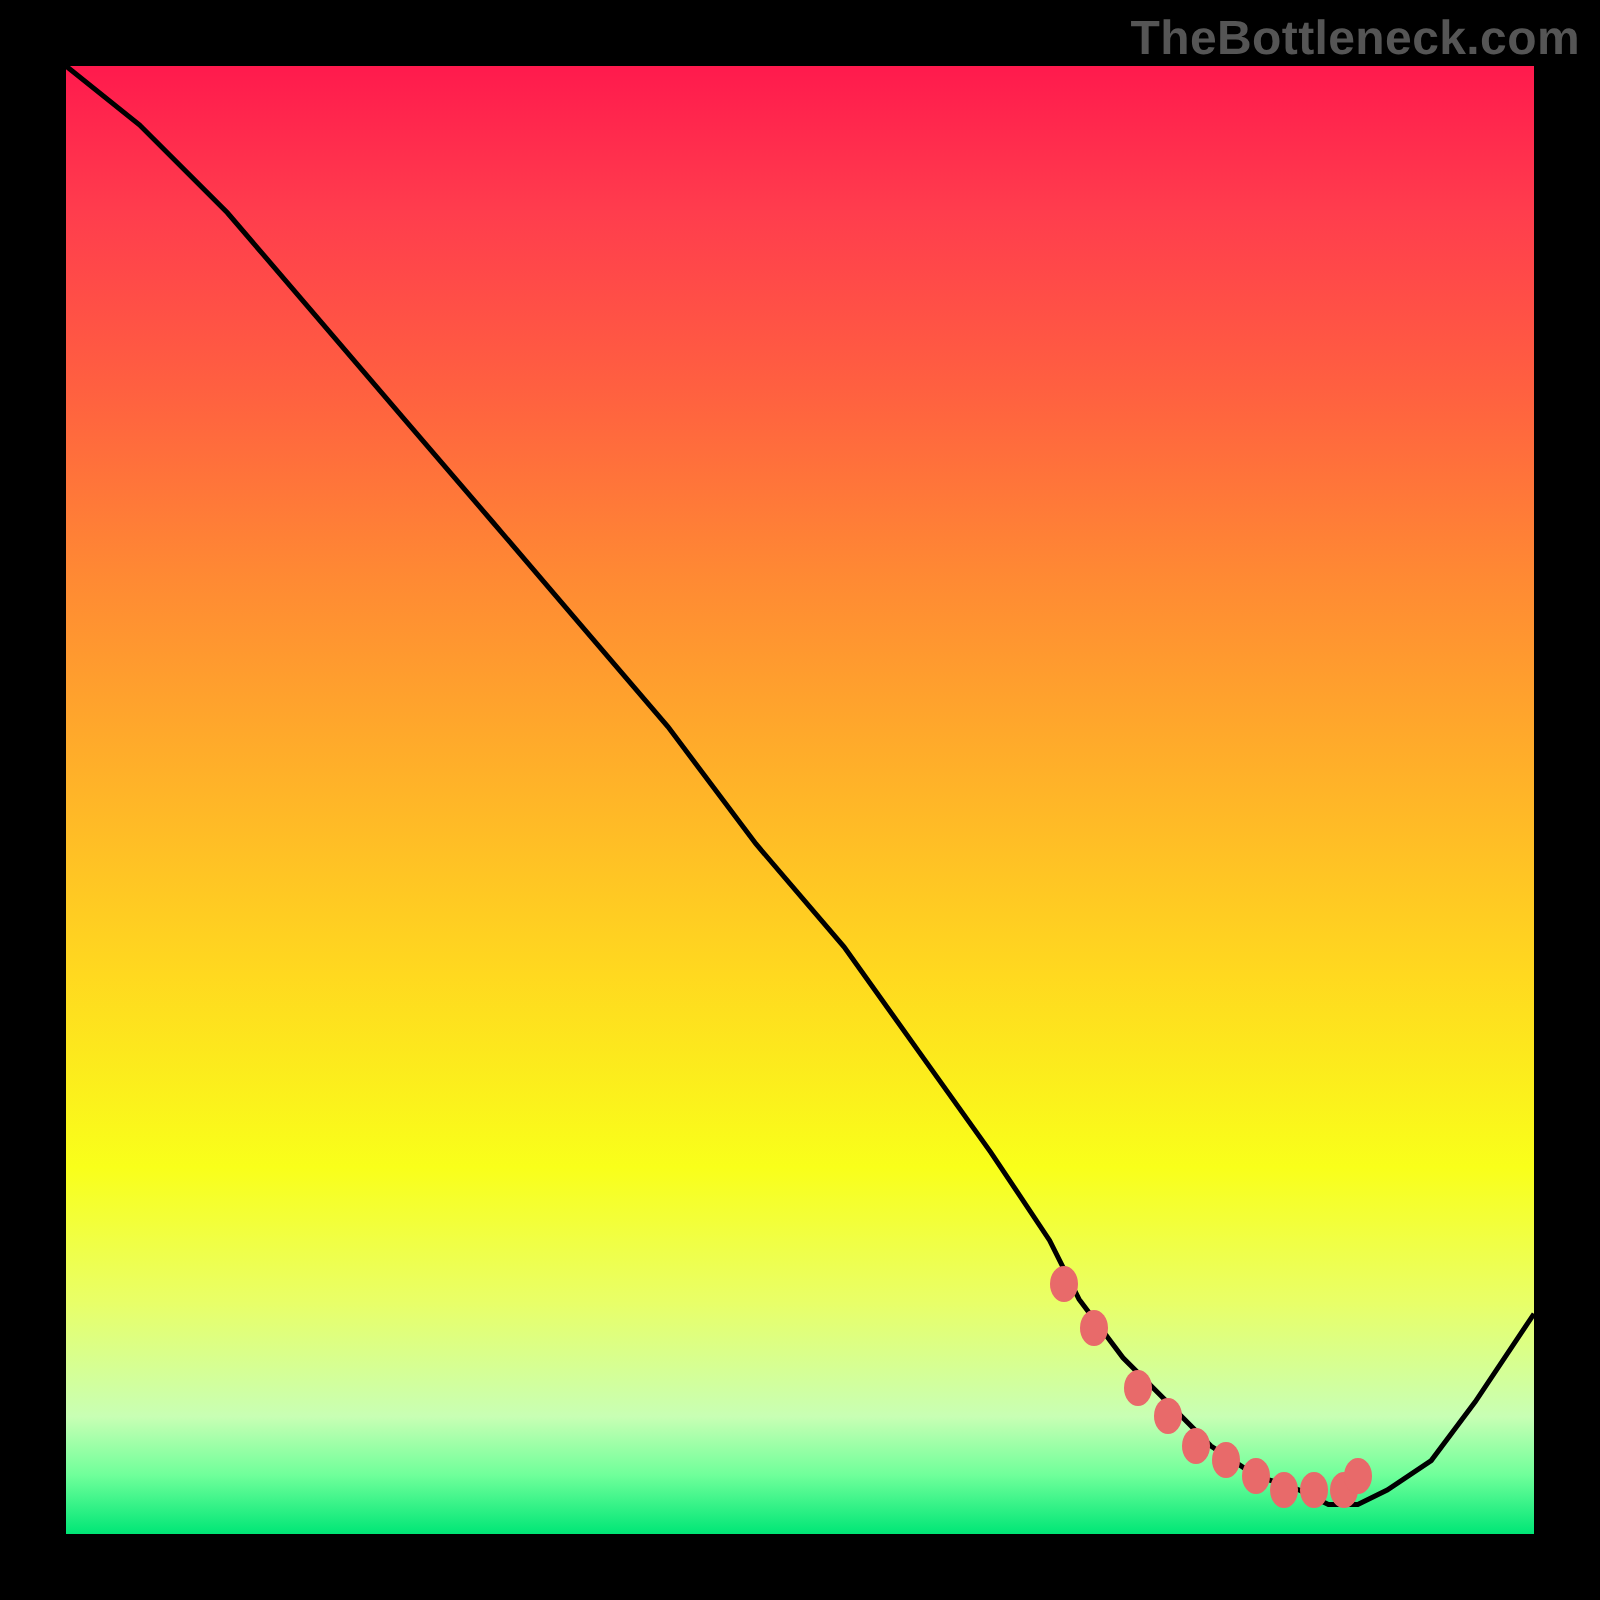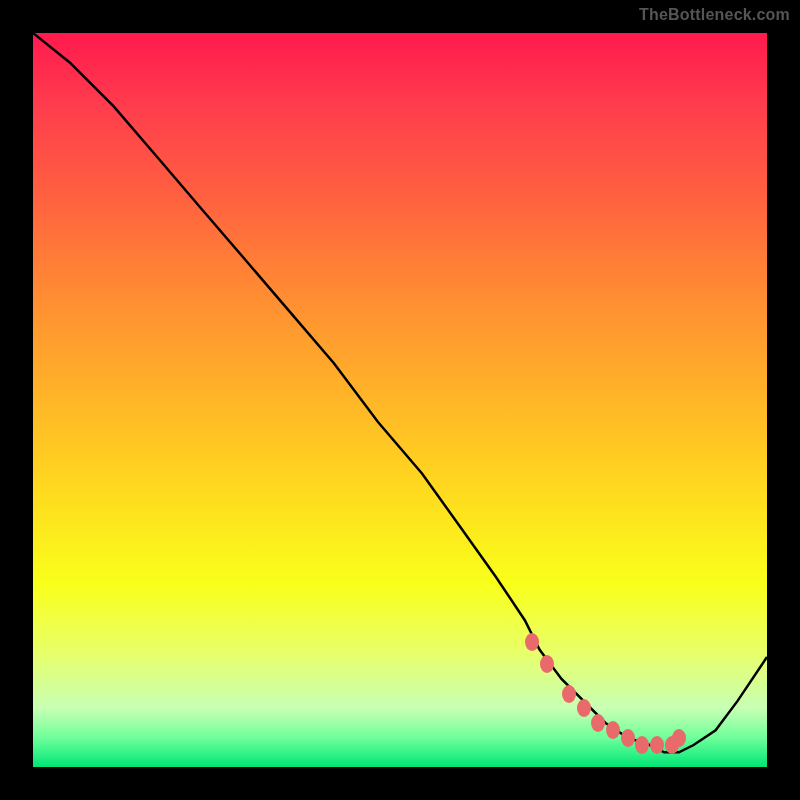--- a/index.html
+++ b/index.html
@@ -47,21 +47,21 @@
     border-radius: 50%;
     background: #e86a6a;
     transform: translate(-50%, -50%);
   }
 
   .watermark {
     position: absolute;
     top: 6px;
     right: 10px;
     font-family: Arial, Helvetica, sans-serif;
-    font-size: 16px;
+    font-size: 24px;
     font-weight: 600;
     color: #555;
     letter-spacing: 0.2px;
   }
 </style>
 </head>
 <body>
 
 <div class="frame">
   <div class="plot">

